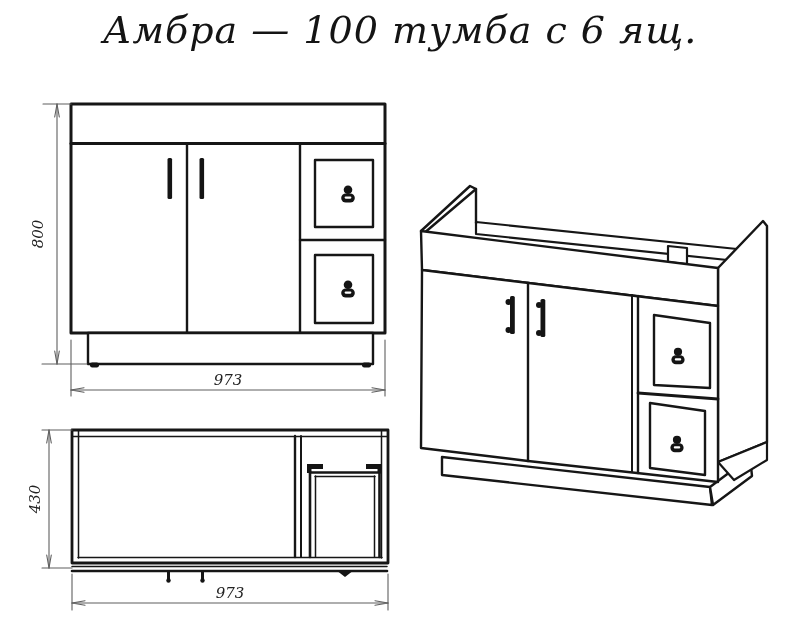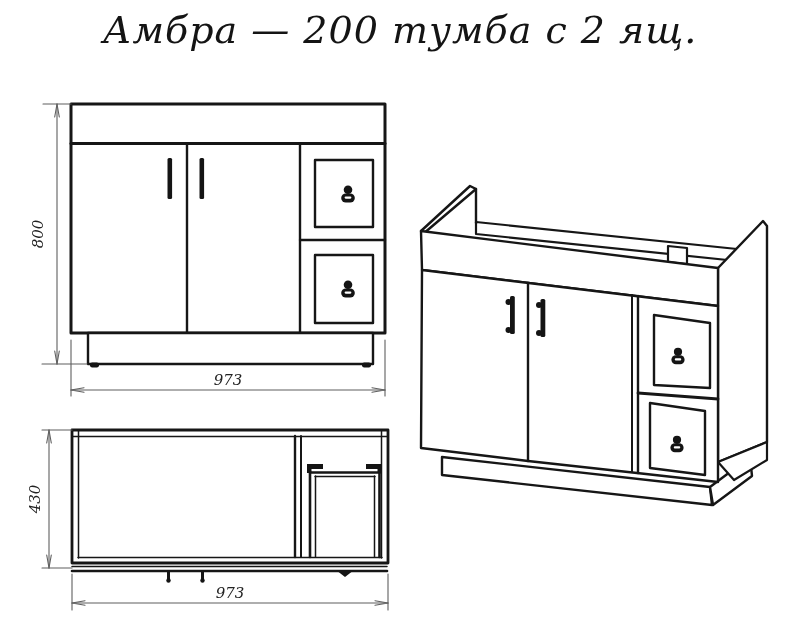--- a/index.html
+++ b/index.html
@@ -12,21 +12,21 @@
   .fw{fill:#ffffff;stroke:#161616;stroke-linejoin:round;}
   .dim{stroke:#5f5f5f;stroke-width:1.1;fill:none;stroke-linecap:round;}
   .dim-text{font-family:"DejaVu Serif","Liberation Serif",serif;font-style:italic;
             font-size:15px;fill:#222222;}
 </style>
 </head>
 <body>
 
 <div class="page">
 
-  <div class="title">Амбра — 200 тумба с 2 ящ.</div>
+  <div class="title">Амбра — 100 тумба с 6 ящ.</div>
 
   <svg style="left:30px;top:95px;" width="370" height="310" viewBox="0 0 370 310">
     <defs>
       <g id="knob">
         <circle cx="0" cy="-6.2" r="4.3" fill="#141414"></circle>
         <rect x="-6.8" y="-2.6" width="13.6" height="9.2" rx="4.6" fill="#141414"></rect>
         <rect x="-3.4" y="0.4" width="6.8" height="2.3" rx="1.1" fill="#ffffff"></rect>
       </g>
     </defs>
 

